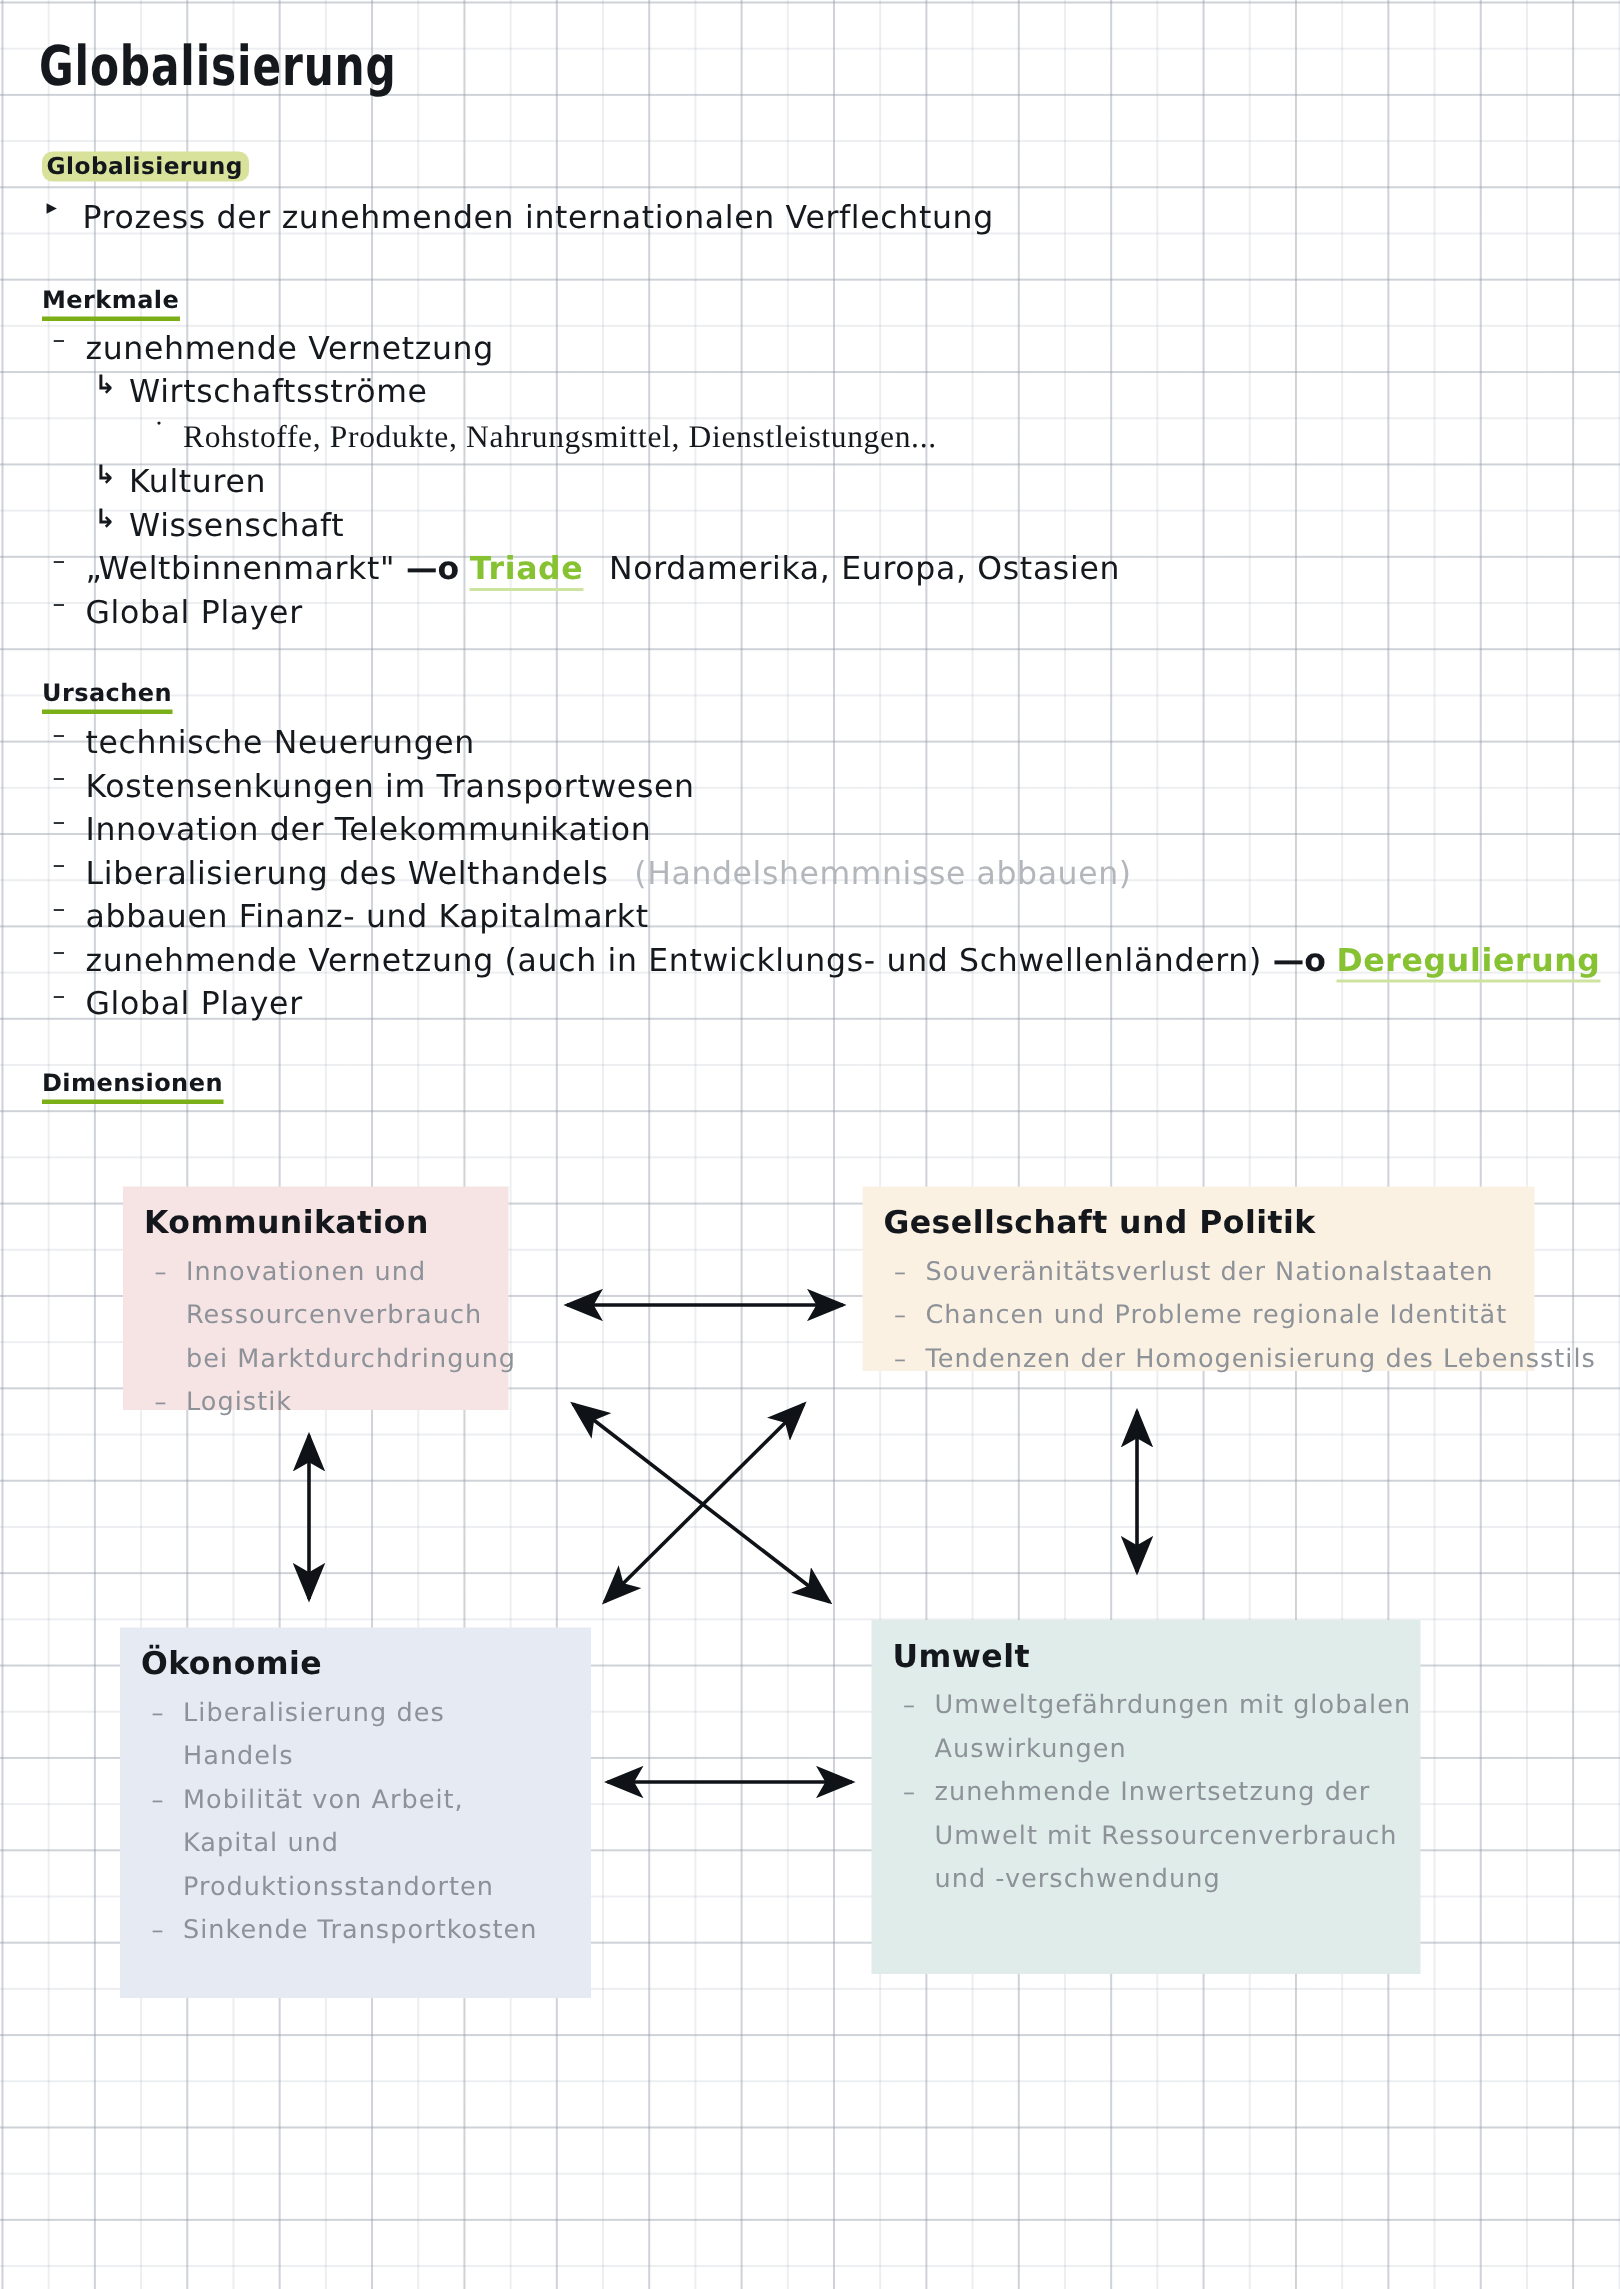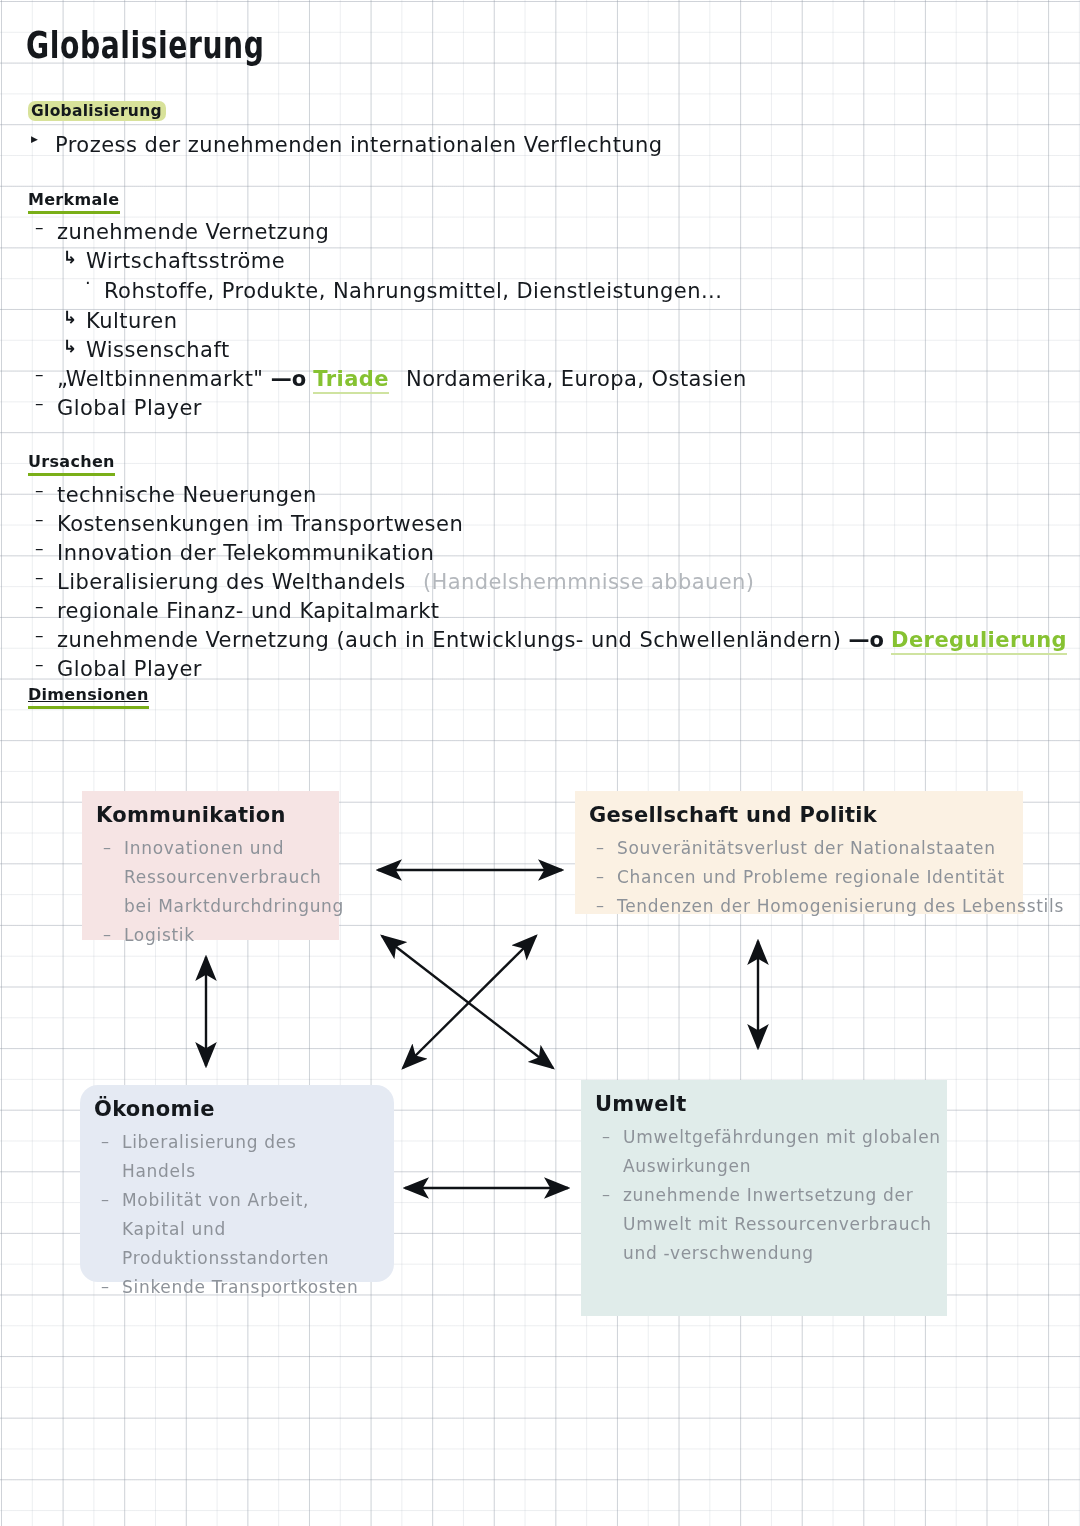--- a/index.html
+++ b/index.html
@@ -190,21 +190,21 @@
   <div class="hl hl-green" style="left:28px; top:101px;">Globalisierung</div>
 
   <div class="bullet-line tri" style="left:55px; top:133px;">Prozess der zunehmenden internationalen Verflechtung</div>
 
   <div class="sec-head" style="left:28px; top:190px;">Merkmale</div>
 
   <div class="bullet-line dash" style="left:57px; top:220px;">zunehmende Vernetzung</div>
 
   <div class="bullet-line arrowsub" style="left:86px; top:249px;">Wirtschaftsströme</div>
 
-  <div class="bullet-line dot" style="left:104px; top:279px;">Rohstoffe, Produkte, Nahrungsmittel, Dienstleistungen...</div>
+  <div class="bullet-line dot" style="left:122px; top:279px;font-family:Liberation Serif, serif;">Rohstoffe, Produkte, Nahrungsmittel, Dienstleistungen...</div>
 
   <div class="bullet-line arrowsub" style="left:86px; top:309px;">Kulturen</div>
 
   <div class="bullet-line arrowsub" style="left:86px; top:338px;">Wissenschaft</div>
 
   <div class="bullet-line dash" style="left:57px; top:367px;">
     <span>„Weltbinnenmarkt"</span>
     <span class="lead-arrow">—o</span>
     <span class="green-txt">Triade</span>
     <span style="margin-left:10px;">Nordamerika, Europa, Ostasien</span>
@@ -218,31 +218,31 @@
 
   <div class="bullet-line dash" style="left:57px; top:512px;">Kostensenkungen im Transportwesen</div>
 
   <div class="bullet-line dash" style="left:57px; top:541px;">Innovation der Telekommunikation</div>
 
   <div class="bullet-line dash" style="left:57px; top:570px;">
     <span>Liberalisierung des Welthandels</span>
     <span class="grey-txt" style="margin-left:10px;">(Handelshemmnisse abbauen)</span>
   </div>
 
-  <div class="bullet-line dash" style="left:57px; top:599px;">regionale Finanz- und Kapitalmarkt</div>
+  <div class="bullet-line dash" style="left:57px; top:599px;">abbauen Finanz- und Kapitalmarkt</div>
 
   <div class="bullet-line dash" style="left:57px; top:628px;">
     <span>zunehmende Vernetzung (auch in Entwicklungs- und Schwellenländern)</span>
     <span class="lead-arrow">—o</span>
     <span class="green-txt">Deregulierung</span>
   </div>
 
   <div class="bullet-line dash" style="left:57px; top:657px;">Global Player</div>
 
-  <div class="sec-head" style="left:28px; top:685px;text-decoration:underline;">Dimensionen</div>
+  <div class="sec-head" style="left:28px; top:712px;">Dimensionen</div>
 
   <svg class="arrows" viewBox="0 0 1080 1526">
     <defs>
       <marker id="ahead" markerWidth="11" markerHeight="9" refX="10" refY="4.5" orient="auto">
         <path d="M0,0 L11,4.5 L0,9 L2.6,4.5 Z" fill="#0f1216"></path>
       </marker>
       <marker id="atail" markerWidth="11" markerHeight="9" refX="1" refY="4.5" orient="auto">
         <path d="M11,0 L0,4.5 L11,9 L8.4,4.5 Z" fill="#0f1216"></path>
       </marker>
     </defs>
@@ -272,21 +272,21 @@
 
   <div class="dbox box-ges" style="left:575px; top:791px; width:448px; height:123px;">
     <div class="dtitle">Gesellschaft und Politik</div>
     <ul>
       <li class="has-dash">Souveränitätsverlust der Nationalstaaten</li>
       <li class="has-dash">Chancen und Probleme regionale Identität</li>
       <li class="has-dash">Tendenzen der Homogenisierung des Lebensstils</li>
     </ul>
   </div>
 
-  <div class="dbox box-oeko" style="left:80px; top:1085px; width:314px; height:197px;border-radius:18px;">
+  <div class="dbox box-oeko" style="left:80px; top:1085px; width:314px; height:247px;">
     <div class="dtitle">Ökonomie</div>
     <ul>
       <li class="has-dash">Liberalisierung des</li>
       <li class="cont">Handels</li>
       <li class="has-dash">Mobilität von Arbeit,</li>
       <li class="cont">Kapital und</li>
       <li class="cont">Produktionsstandorten</li>
       <li class="has-dash">Sinkende Transportkosten</li>
     </ul>
   </div>

